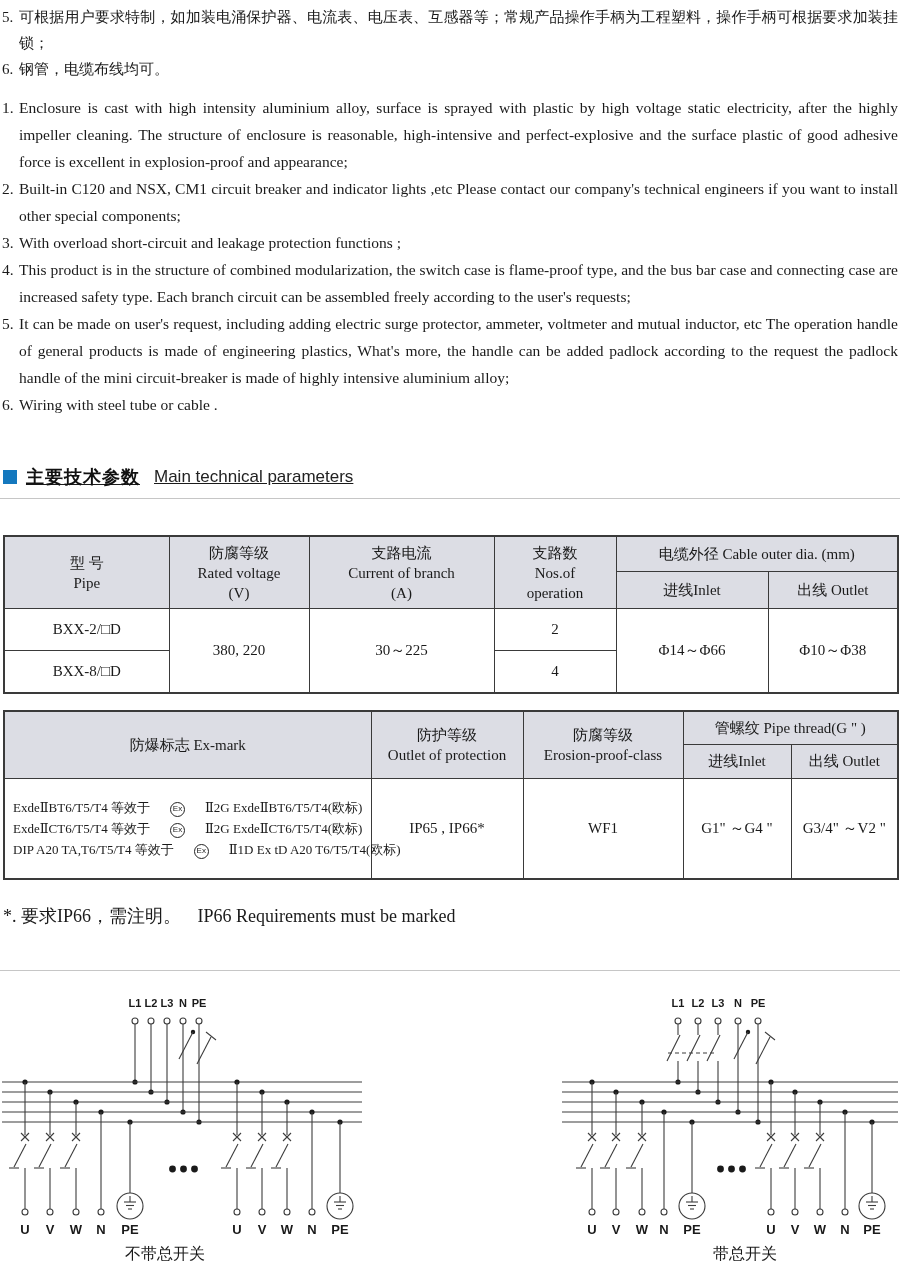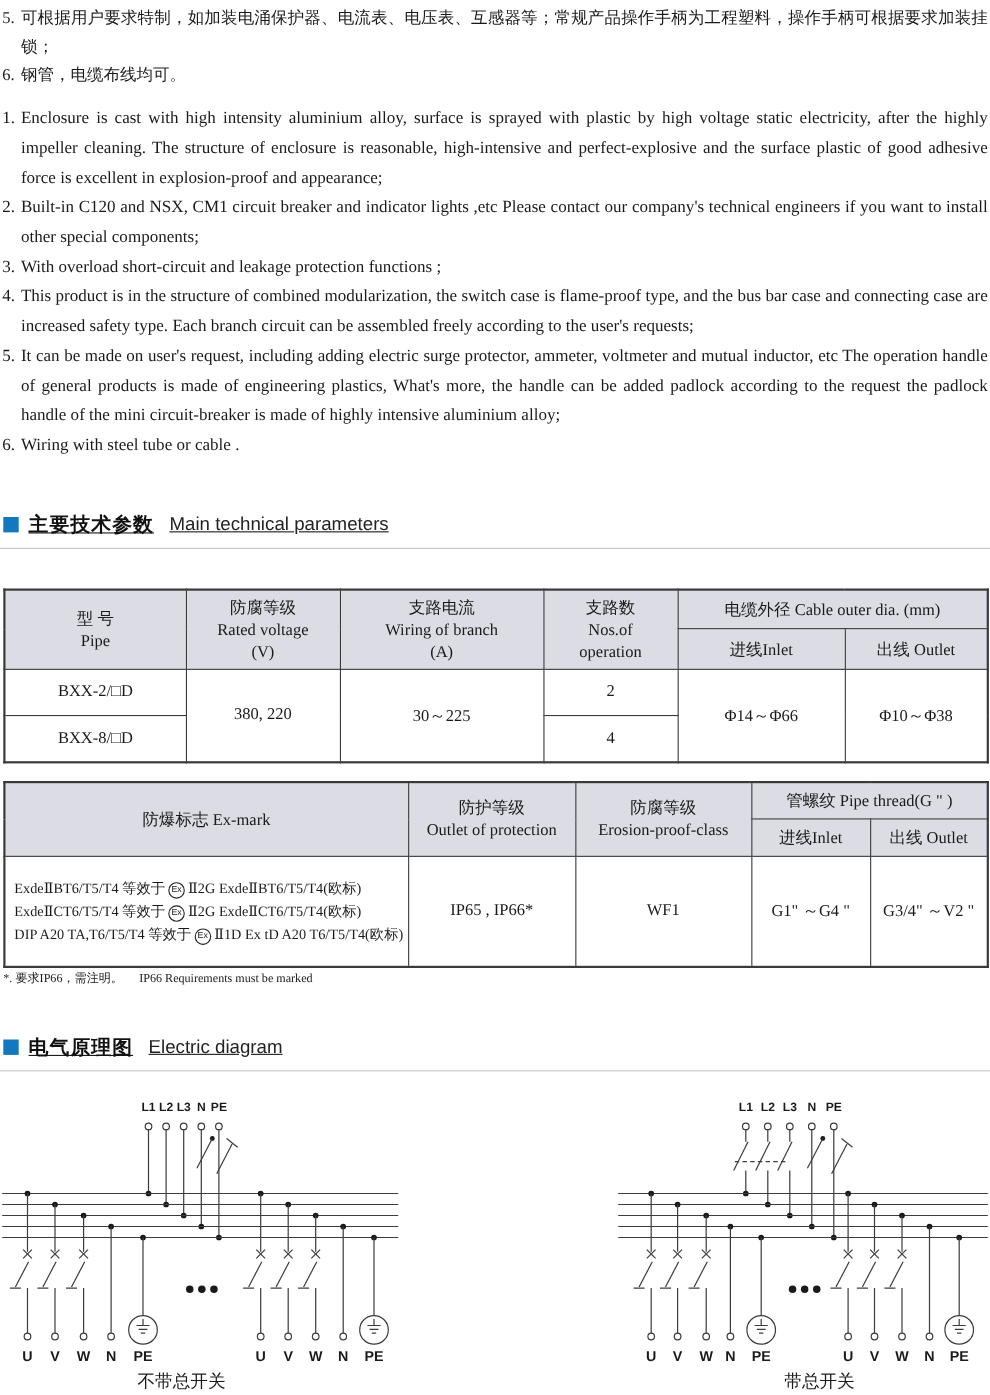--- a/index.html
+++ b/index.html
@@ -27,22 +27,22 @@
         font-size:15px;color:#1a1a1a;}
   th,td{border:1px solid #3a3a3a;text-align:center;vertical-align:middle;padding:0;}
   table{border:2px solid #3a3a3a;}
   th{background:#dcdde4;font-weight:normal;}
   .hl{line-height:20px;}
   #table2{margin-top:16px;}
   .exmark-cell{text-align:left;padding:6px 6px 6px 8px;}
   .exline{font-size:13px;line-height:21px;white-space:nowrap;}
   .exsym{display:inline-block;width:13px;height:13px;border:1px solid #222;border-radius:50%;
          font-family:"Liberation Sans",sans-serif;font-size:8px;line-height:12px;text-align:center;
-         margin:0 3px;vertical-align:1px;}
-  .footnote{margin:2px 0 0 3px;font-size:11px;}
+         margin:0 20px;vertical-align:1px;}
+  .footnote{margin:24px 0 0 3px;font-size:18px;}
   .footnote .en{margin-left:12px;}
 
   
   .diagrams{display:flex;margin-top:6px;}
   .figure{width:450px;flex:none;}
   .figure svg{display:block;}
   .caption{font-size:16px;line-height:21px;text-align:center;}
   .cap-left{width:330px;}
   .cap-right{margin-left:140px;width:310px;}
 </style>
@@ -113,21 +113,21 @@
         <div class="hl">型 号</div>
         <div class="hl">Pipe</div>
       </th>
       <th rowspan="2">
         <div class="hl">防腐等级</div>
         <div class="hl">Rated voltage</div>
         <div class="hl">(V)</div>
       </th>
       <th rowspan="2">
         <div class="hl">支路电流</div>
-        <div class="hl">Wiring of branch</div>
+        <div class="hl">Current of branch</div>
         <div class="hl">(A)</div>
       </th>
       <th rowspan="2">
         <div class="hl">支路数</div>
         <div class="hl">Nos.of</div>
         <div class="hl">operation</div>
       </th>
       <th colspan="2" style="height:34px">电缆外径 Cable outer dia. (mm)</th>
     </tr>
     <tr>
@@ -193,25 +193,20 @@
     </tr>
   </tbody>
     </table>
 
   <div class="footnote">
     <span class="cn">*. 要求IP66，需注明。</span>
     <span class="en">IP66 Requirements must be marked</span>
   </div>
 
   <div class="section" style="margin-top:42px">
-    <div class="section-head">
-      <span class="bullet"></span>
-      <span class="sec-cn">电气原理图</span>
-      <span class="sec-en">Electric diagram</span>
-    </div>
     <hr class="sec-rule">
   </div>
 
   <div class="diagrams">
     <div class="figure">
       <svg id="svg-left" width="450" height="266" viewBox="0 0 450 266">
           <text x="135" y="30" text-anchor="middle" font-size="11" font-weight="bold" font-family="&quot;Liberation Sans&quot;,sans-serif" fill="#1a1a1a">L1</text>
           <circle cx="135" cy="44" r="3" fill="#fff" stroke="#3c3c3c" stroke-width="1.1"></circle>
           <line x1="135" y1="47" x2="135" y2="105" stroke="#3c3c3c" stroke-width="1.1"></line>
           <circle cx="135" cy="105" r="2.6" fill="#1a1a1a"></circle>

